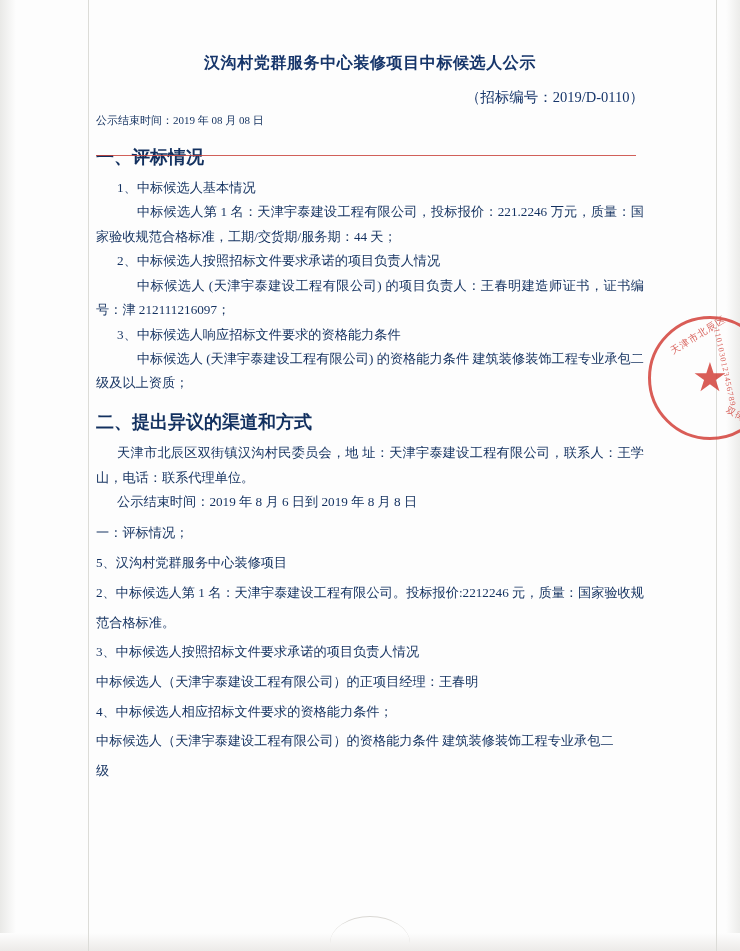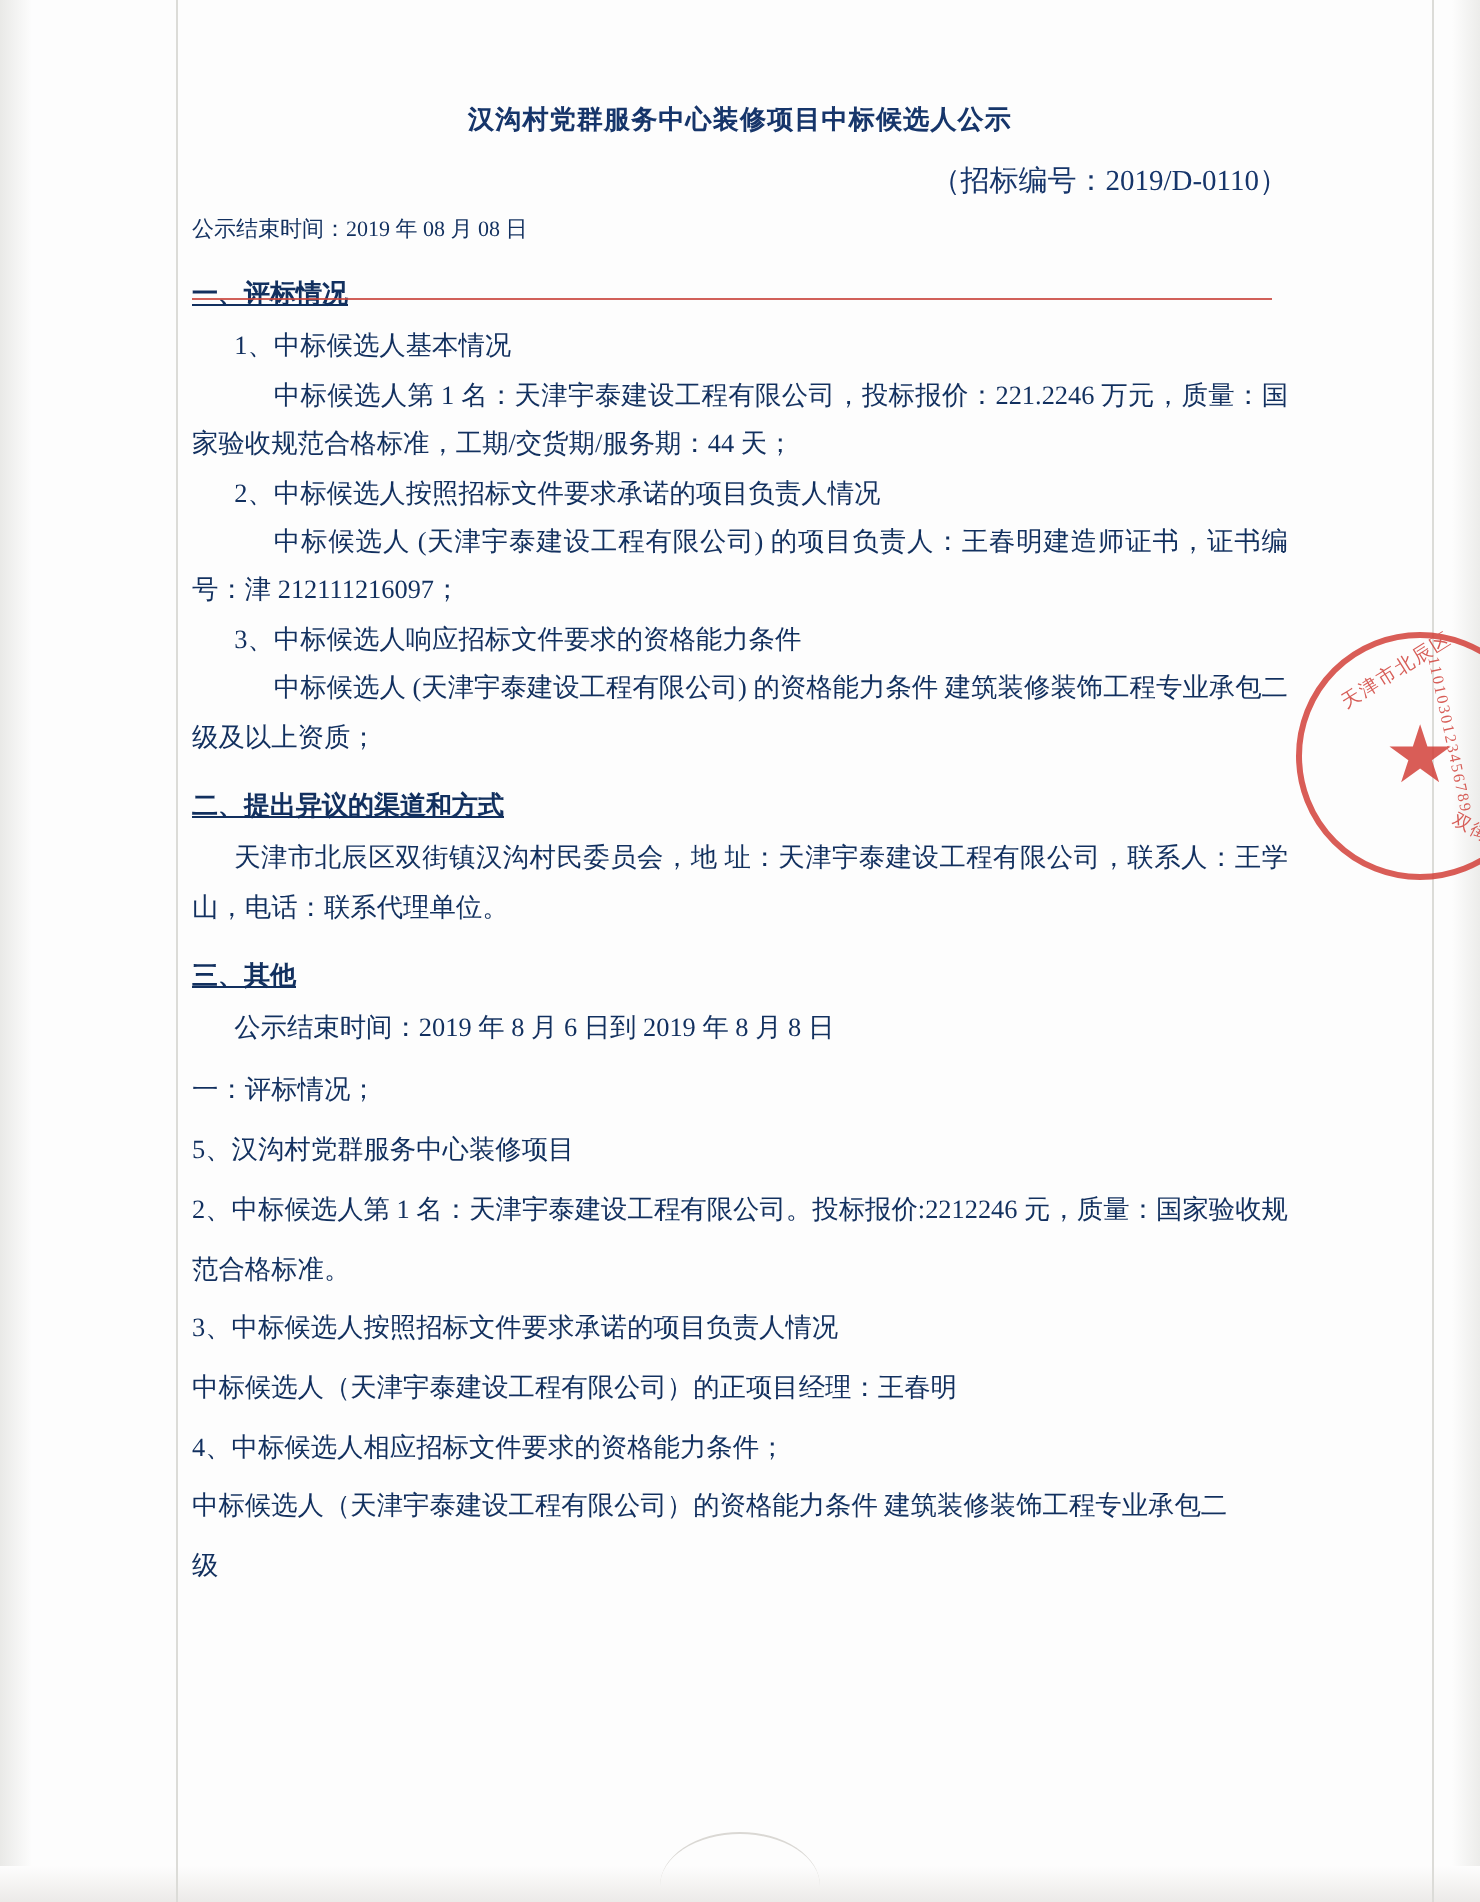--- a/index.html
+++ b/index.html
@@ -50,43 +50,42 @@
     position: absolute;
     left: 96px;
     top: 40px;
     width: 548px;
     color: #12305f;
     font-size: 13.2px;
     line-height: 1.85;
   }
   .title {
     text-align: center;
-    font-size: 13px;
+    font-size: 16px;
     font-weight: bold;
     letter-spacing: 0.6px;
     margin: 8px 0 2px 0;
     color: #16356a;
   }
   .subtitle {
     text-align: right;
     font-size: 14.5px;
     margin: 6px 0 0 0;
     color: #16356a;
   }
   .datel {
     margin-top: 34px;
     font-size: 11px;
   }
   .section-head {
     font-weight: bold;
-    font-size: 13px;
+    font-size: 18px;
     margin-top: 10px;
     margin-bottom: 2px;
     position: relative;
-    text-decoration: underline;
   }
   .hr-red {
     position: absolute;
     left: 0;
     top: 14px;
     width: 540px;
     height: 1px;
     background: #c9443c;
     opacity: .85;
   }
@@ -183,23 +182,20 @@
     <p class="ln ind1">2、中标候选人按照招标文件要求承诺的项目负责人情况</p>
     <p class="ln ind2">中标候选人 (天津宇泰建设工程有限公司) 的项目负责人：王春明建造师证书，证书编号：津 212111216097；</p>
     <p class="ln ind1">3、中标候选人响应招标文件要求的资格能力条件</p>
     <p class="ln ind2">中标候选人 (天津宇泰建设工程有限公司) 的资格能力条件 建筑装修装饰工程专业承包二级及以上资质；</p>
 
     <div class="section-head">
       <span>二、提出异议的渠道和方式</span>
     </div>
     <p class="ln ind1">天津市北辰区双街镇汉沟村民委员会，地 址：天津宇泰建设工程有限公司，联系人：王学山，电话：联系代理单位。</p>
 
-    <div class="section-head">
-      <span>三、其他</span>
-    </div>
     <p class="ln ind1">公示结束时间：2019 年 8 月 6 日到 2019 年 8 月 8 日</p>
 
     <div class="second-block">
       <p class="ln">一：评标情况；</p>
       <p class="ln">5、汉沟村党群服务中心装修项目</p>
       <p class="ln">2、中标候选人第 1 名：天津宇泰建设工程有限公司。投标报价:2212246 元，质量：国家验收规范合格标准。</p>
       <p class="ln">3、中标候选人按照招标文件要求承诺的项目负责人情况</p>
       <p class="ln">中标候选人（天津宇泰建设工程有限公司）的正项目经理：王春明</p>
       <p class="ln">4、中标候选人相应招标文件要求的资格能力条件；</p>
       <p class="ln">中标候选人（天津宇泰建设工程有限公司）的资格能力条件 建筑装修装饰工程专业承包二</p>

